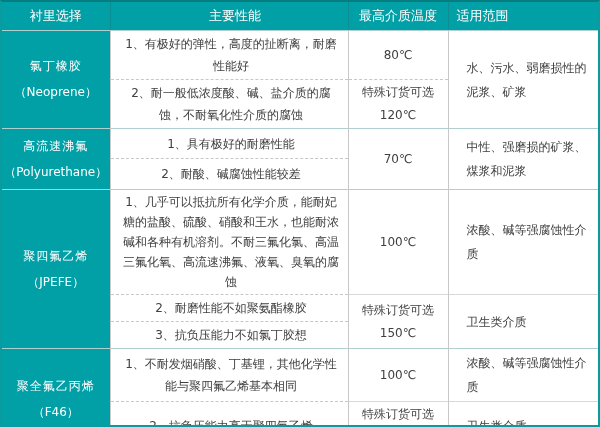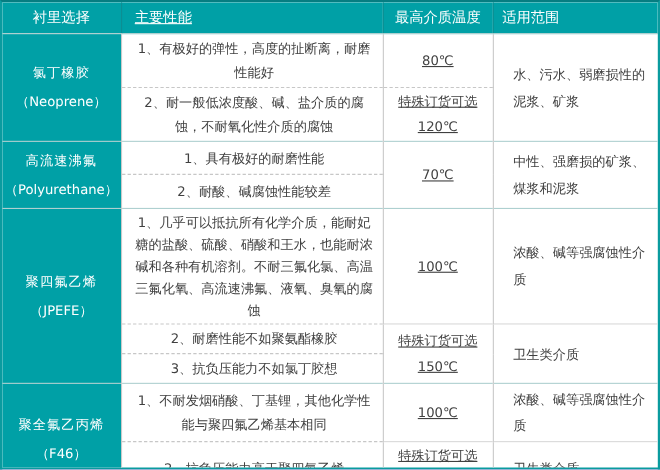--- a/index.html
+++ b/index.html
@@ -1,53 +1,52 @@
 <!DOCTYPE html>
 <html><head>
 <meta charset="utf-8">
 <style>
   html,body{margin:0;padding:0;background:#ffffff;}
   body{font-family:"DejaVu Sans","Liberation Sans",sans-serif;}
-  .page{width:600px;height:427px;box-sizing:border-box;overflow:hidden;background:#d946ef;}
+  .page{width:600px;height:427px;box-sizing:border-box;overflow:hidden;background:#be185d;}
   .tbl-wrap{
     width:600px;height:427px;box-sizing:border-box;
     border:2px solid #0a9b9f;border-top-color:#067d81;
     overflow:hidden;background:#fff;
   }
   table.lining{
     border-collapse:collapse;table-layout:fixed;
     width:596px;color:#404040;font-size:12px;
   }
   
   thead th{
     background:#00a0a6;color:#ffffff;font-size:13px;font-weight:normal;
     border-left:1px solid #0c8e93;border-bottom:1px solid #aed0d0;
     padding:0;height:28px;vertical-align:middle;
   }
   thead th:first-child{border-left:none;}
   th.th-c{text-align:center;}
-  th.th-l{text-align:left;padding-left:12px;text-decoration:underline;}
+  th.th-l{text-align:center;padding-left:12px;}
   th.th-l4{text-align:left;padding-left:8px;}
   
   td{vertical-align:middle;padding:0;}
   td.mat{
     background:#00a0a6;color:#ffffff;text-align:center;
     border-right:1px solid #c9c9c9;
   }
   .mname{font-size:12px;margin-bottom:9px;letter-spacing:1px;}
   .msub{font-size:12px;}
   td.perf{
     text-align:center;padding:2px 8px 2px 12px;line-height:22px;
     border-left:1px solid #c9c9c9;
   }
   td.perf.dense{line-height:20px;}
   td.temp{
     text-align:center;white-space:pre-line;line-height:23px;
     border-left:1px solid #c9c9c9;
-    text-decoration:underline;
   }
   td.range{
     text-align:left;padding:2px 6px 2px 18px;line-height:24px;
     border-left:1px solid #c9c9c9;
   }
   
   tr.gstart > td{border-top:1px solid #aed0d0;}
   td.dash{border-top:1px dashed #c7c7c7;}
   td.solid{border-top:1px solid #d9d9d9;}
 </style>

